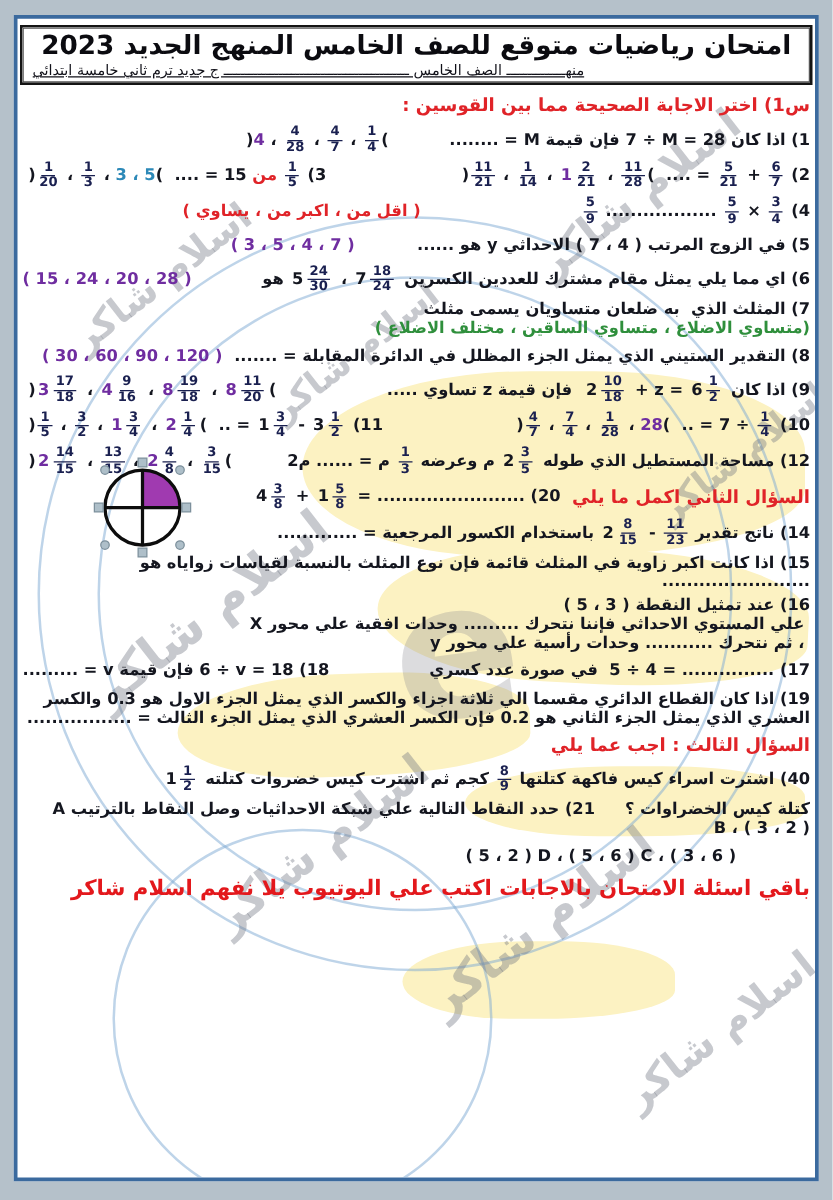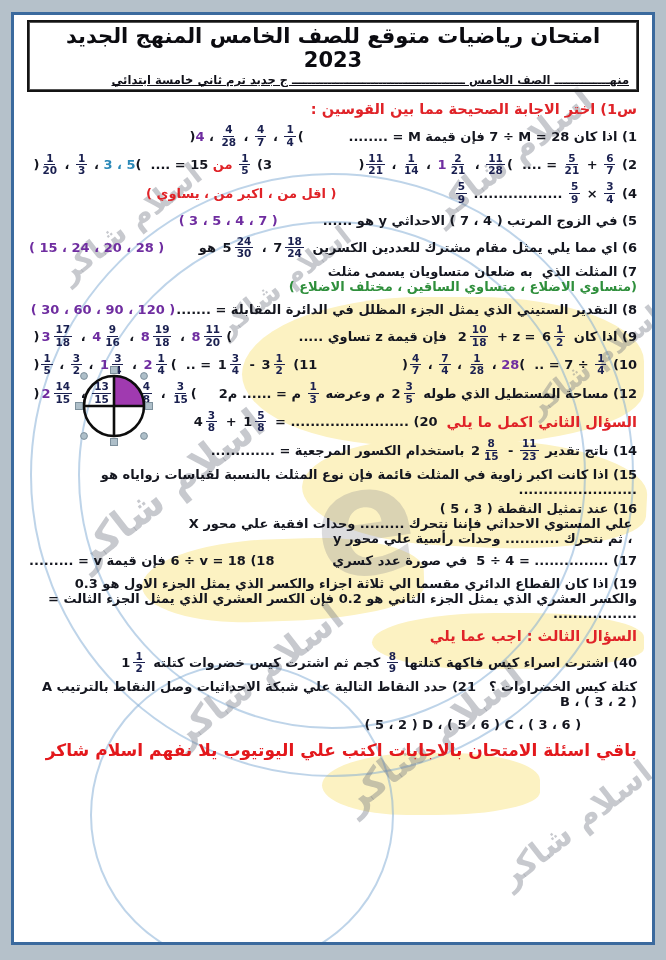--- a/index.html
+++ b/index.html
@@ -15,27 +15,27 @@
     border:3px solid #3b6a9e;
     overflow:hidden;
   }
   
   .decor{position:absolute;inset:0;z-index:0;pointer-events:none}
   .blob{position:absolute;background:#fcf2c2;border-radius:52% 48% 55% 45% / 60% 50% 42% 55%;}
   .wcircle{position:absolute;border:2px solid rgba(125,170,212,.5);border-radius:50%;}
   .wm{position:absolute;color:rgba(108,114,126,.38);font-weight:bold;transform:rotate(-38deg);white-space:nowrap}
   .bigE{position:absolute;font-size:150px;font-weight:bold;color:rgba(138,140,146,.30);transform:rotate(-8deg)}
   
-  .content{position:relative;z-index:2;padding:5px 13px 0}
+  .content{position:relative;z-index:2;padding:5px 2px 0}
   .hdr{
     border:2px solid #141414;box-shadow:0 0 0 1px #555 inset;
     padding:2px 8px 3px;background:rgba(255,255,255,.65);
   }
   .title{text-align:center;font-size:21px;font-weight:bold;color:#0b0b10;direction:rtl}
-  .sub{text-align:right;font-size:11.5px;font-weight:bold;color:#101018;
+  .sub{text-align:left;font-size:11.5px;font-weight:normal;color:#101018;
        text-decoration:underline;direction:rtl;margin-top:1px;white-space:nowrap;overflow:hidden}
   
   #doc{padding:2px 2px 0}
   .line{
     display:flex;flex-wrap:wrap;align-items:center;direction:rtl;
     font-size:13px;font-weight:700;color:#14161f;
     margin:4px 0;min-height:22px;
   }
   .tx{white-space:pre-wrap;direction:rtl;unicode-bidi:isolate}
   .mt{white-space:pre;direction:ltr;unicode-bidi:isolate}

